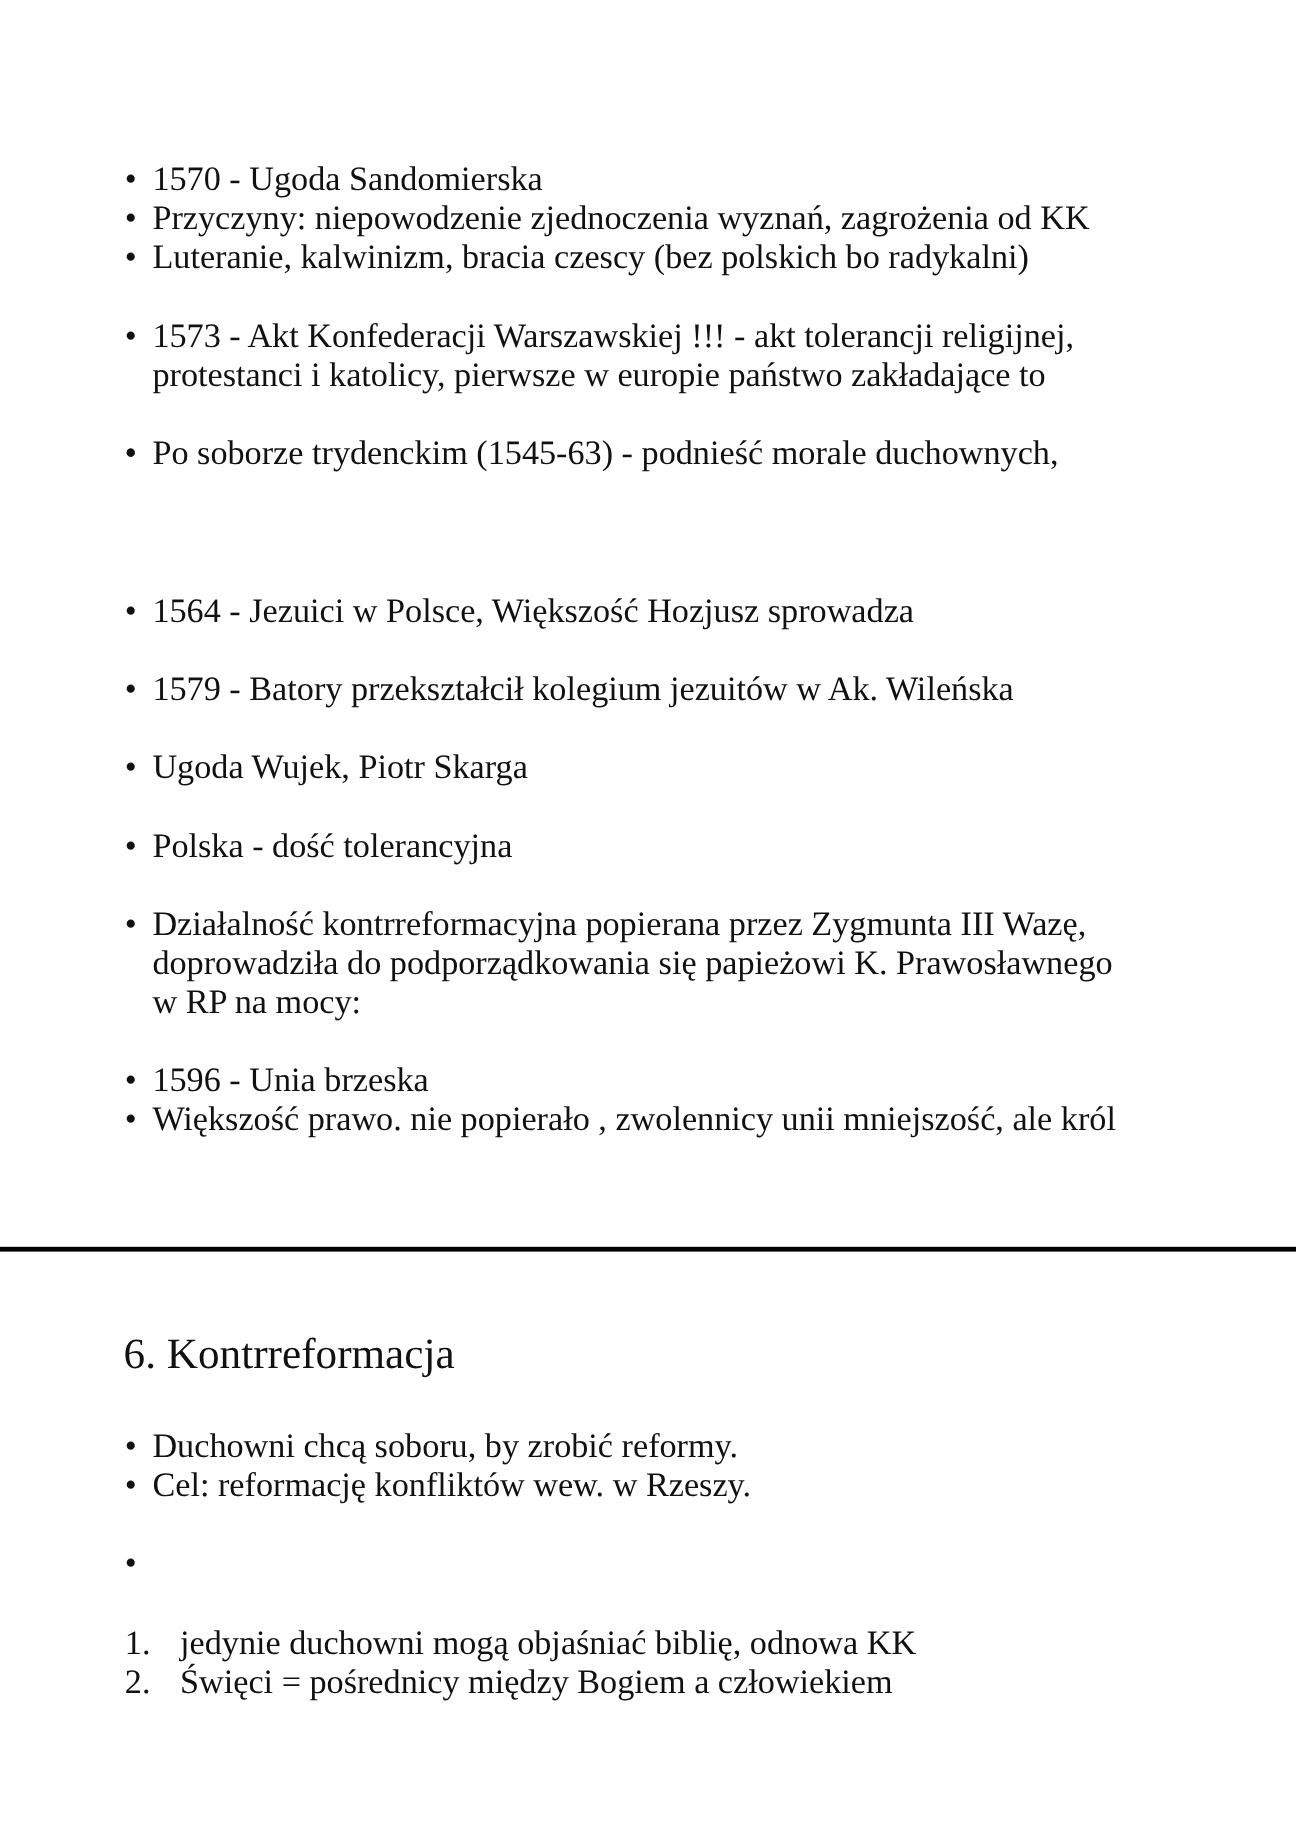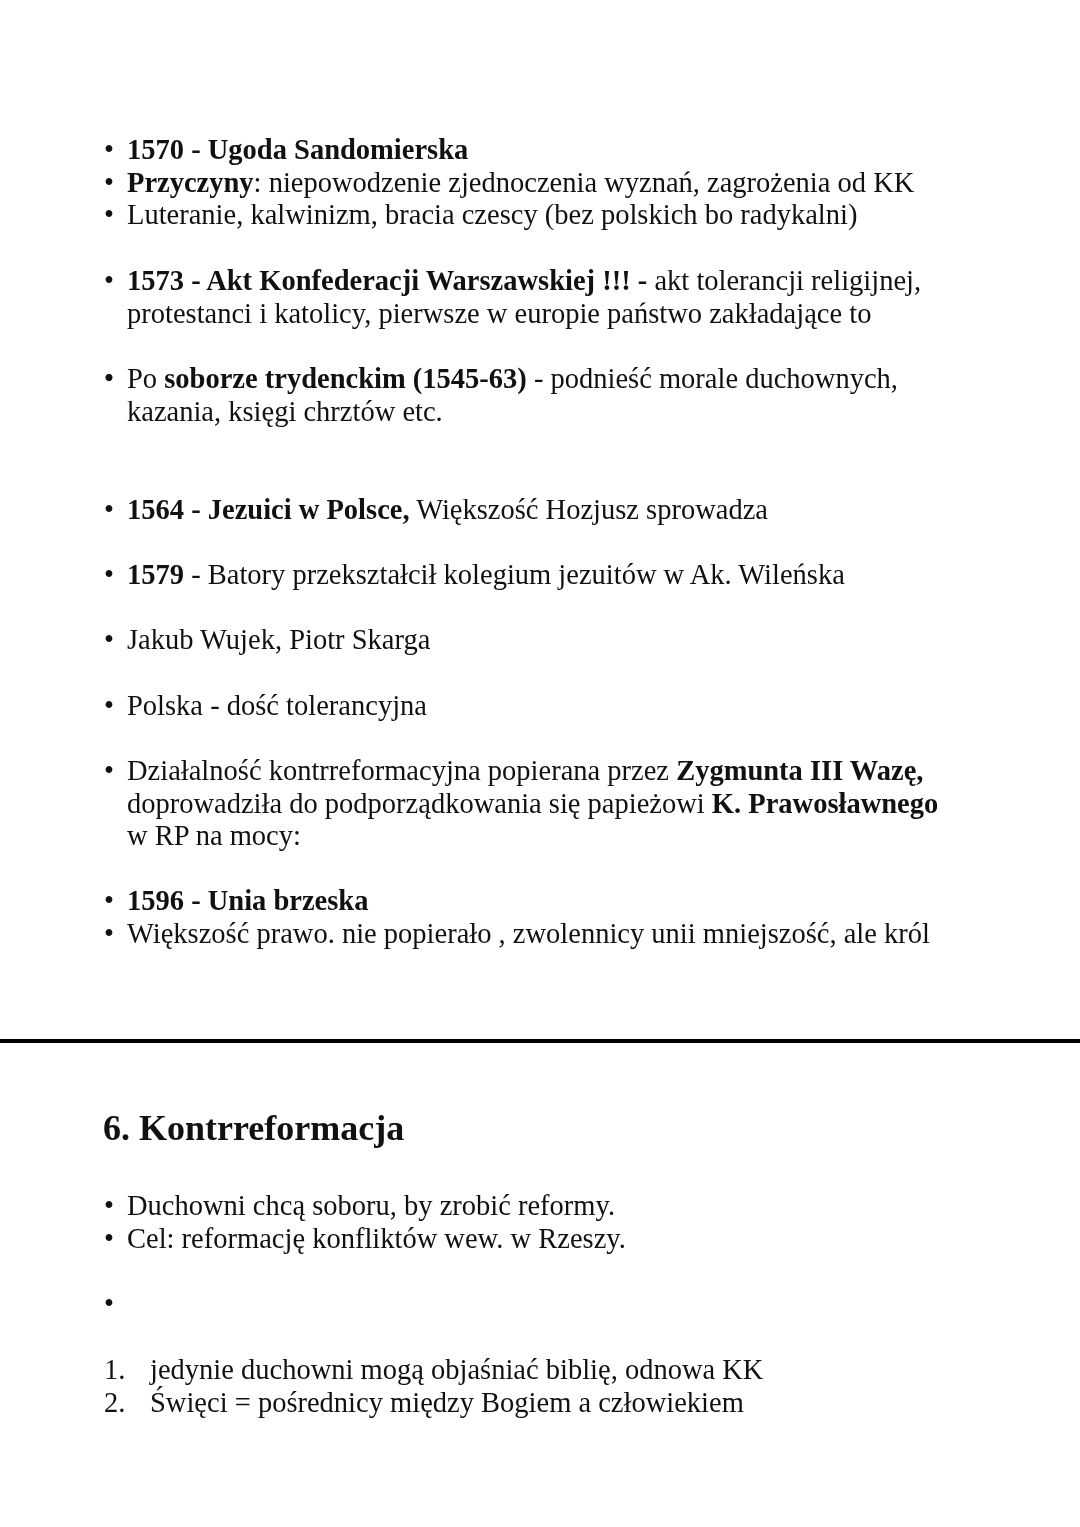--- a/index.html
+++ b/index.html
@@ -51,27 +51,27 @@
     .num-item {
       position: relative;
       padding-left: 46px;
       white-space: nowrap;
     }
     .num-item .num {
       position: absolute;
       left: 0;
       top: 0;
     }
-    b { font-weight: bold; }
+    b { font-weight: normal; }
     .heading {
       position: absolute;
       left: 103px;
       top: 62px;
       font-size: 36px;
-      font-weight: bold;
+      font-weight: normal;
       line-height: 44px;
       margin: 0;
     }
   </style>
 </head>
 <body>
 
 <section class="slide" id="slide-1">
 
   <div class="block" style="top:134px;">
@@ -97,42 +97,41 @@
     </div>
   </div>
 
   <div class="block" style="top:363px;">
     <div class="item">
       <span class="bullet">•</span>
     </div>
     <div class="item">
       <span class="bullet">•</span>
       <span>Po </span><b>soborze trydenckim (1545-63)</b><span> - podnieść morale duchownych,</span><br>
-      <span>kazania, księgi chrztów etc.</span>
     </div>
   </div>
 
   <div class="block" style="top:494px;">
     <div class="item">
       <span class="bullet">•</span>
       <b>1564 - Jezuici w Polsce,</b><span> Większość Hozjusz sprowadza</span>
     </div>
   </div>
 
   <div class="block" style="top:559px;">
     <div class="item">
       <span class="bullet">•</span>
       <b>1579</b><span> - Batory przekształcił kolegium jezuitów w Ak. Wileńska</span>
     </div>
   </div>
 
   <div class="block" style="top:624px;">
     <div class="item">
       <span class="bullet">•</span>
-      <span>Jakub Wujek, Piotr Skarga</span>
+      <span>Ugoda Wujek, Piotr Skarga</span>
     </div>
   </div>
 
   <div class="block" style="top:690px;">
     <div class="item">
       <span class="bullet">•</span>
       <span>Polska - dość tolerancyjna</span>
     </div>
   </div>
 

